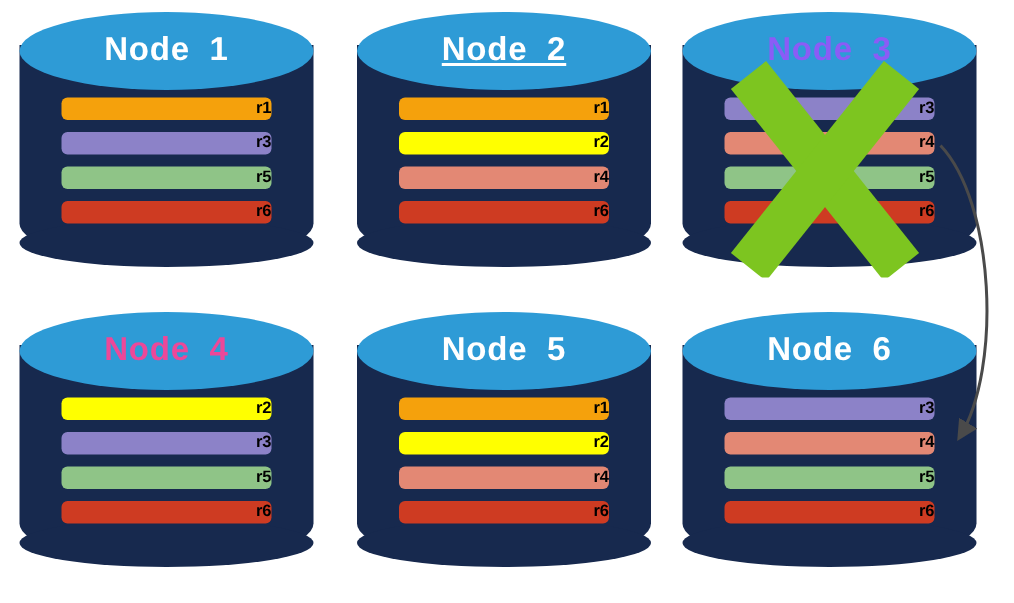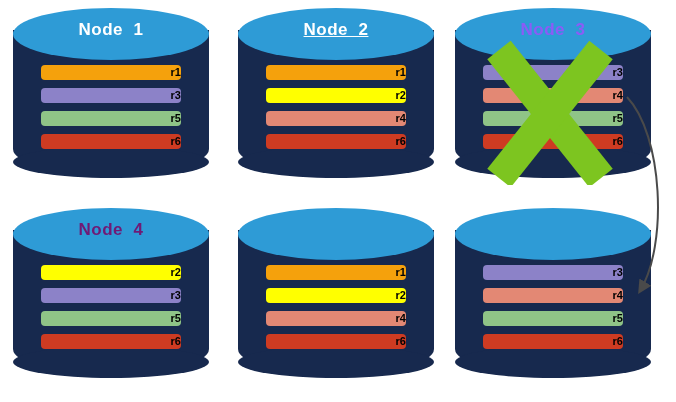--- a/index.html
+++ b/index.html
@@ -55,21 +55,21 @@
     border-radius: 50%;
     background: #2e9bd6;
   }
   .node-title {
     position: absolute;
     left: 0;
     top: 12px;
     width: 196px;
     text-align: center;
     color: #ffffff;
-    font-size: 17px;
+    font-size: 22px;
     font-weight: bold;
     letter-spacing: 0.5px;
     z-index: 4;
     white-space: pre;
   }
 
   
   .replicas {
     position: absolute;
     left: 28px;
@@ -154,43 +154,45 @@
         <g stroke="#7dc520" stroke-width="30" stroke-linecap="butt">
           <line x1="22" y1="10" x2="124" y2="138"></line>
           <line x1="124" y1="10" x2="22" y2="138"></line>
         </g>
       </svg>
     </div>
     <div class="node" style="left: 13px; top: 208px;">
       <div class="cyl-body" style="background: rgb(23, 41, 78);"></div>
       <div class="cyl-bottom-shade" style="background: rgb(23, 41, 78);"></div>
       <div class="cyl-top" style="background: rgb(46, 155, 214);"></div>
-      <div class="node-title" style="color: #701a75;">Node  4</div>
+      <div class="node-title" style="color: #ec4899;">Node  4</div>
       <div class="replicas">
         <div class="replica" style="background: rgb(255, 255, 0); color: rgb(0, 0, 0);">r2</div>
         <div class="replica" style="background: rgb(140, 130, 200); color: rgb(0, 0, 0);">r3</div>
         <div class="replica" style="background: rgb(143, 196, 135); color: rgb(0, 0, 0);">r5</div>
         <div class="replica" style="background: rgb(206, 59, 34); color: rgb(0, 0, 0);">r6</div>
       </div>
     </div>
     <div class="node" style="left: 238px; top: 208px;">
       <div class="cyl-body" style="background: rgb(23, 41, 78);"></div>
       <div class="cyl-bottom-shade" style="background: rgb(23, 41, 78);"></div>
       <div class="cyl-top" style="background: rgb(46, 155, 214);"></div>
+      <div class="node-title" style="color: rgb(255, 255, 255);">Node  5</div>
       <div class="replicas">
         <div class="replica" style="background: rgb(245, 161, 12); color: rgb(0, 0, 0);">r1</div>
         <div class="replica" style="background: rgb(255, 255, 0); color: rgb(0, 0, 0);">r2</div>
         <div class="replica" style="background: rgb(227, 136, 116); color: rgb(0, 0, 0);">r4</div>
         <div class="replica" style="background: rgb(206, 59, 34); color: rgb(0, 0, 0);">r6</div>
       </div>
     </div>
     <div class="node" style="left: 455px; top: 208px;">
       <div class="cyl-body" style="background: rgb(23, 41, 78);"></div>
       <div class="cyl-bottom-shade" style="background: rgb(23, 41, 78);"></div>
       <div class="cyl-top" style="background: rgb(46, 155, 214);"></div>
+      <div class="node-title" style="color: rgb(255, 255, 255);">Node  6</div>
       <div class="replicas">
         <div class="replica" style="background: rgb(140, 130, 200); color: rgb(0, 0, 0);">r3</div>
         <div class="replica" style="background: rgb(227, 136, 116); color: rgb(0, 0, 0);">r4</div>
         <div class="replica" style="background: rgb(143, 196, 135); color: rgb(0, 0, 0);">r5</div>
         <div class="replica" style="background: rgb(206, 59, 34); color: rgb(0, 0, 0);">r6</div>
       </div>
     </div>
   </div>
 
 <svg id="migration-arrow" viewBox="0 0 676 402" xmlns="http://www.w3.org/2000/svg">

